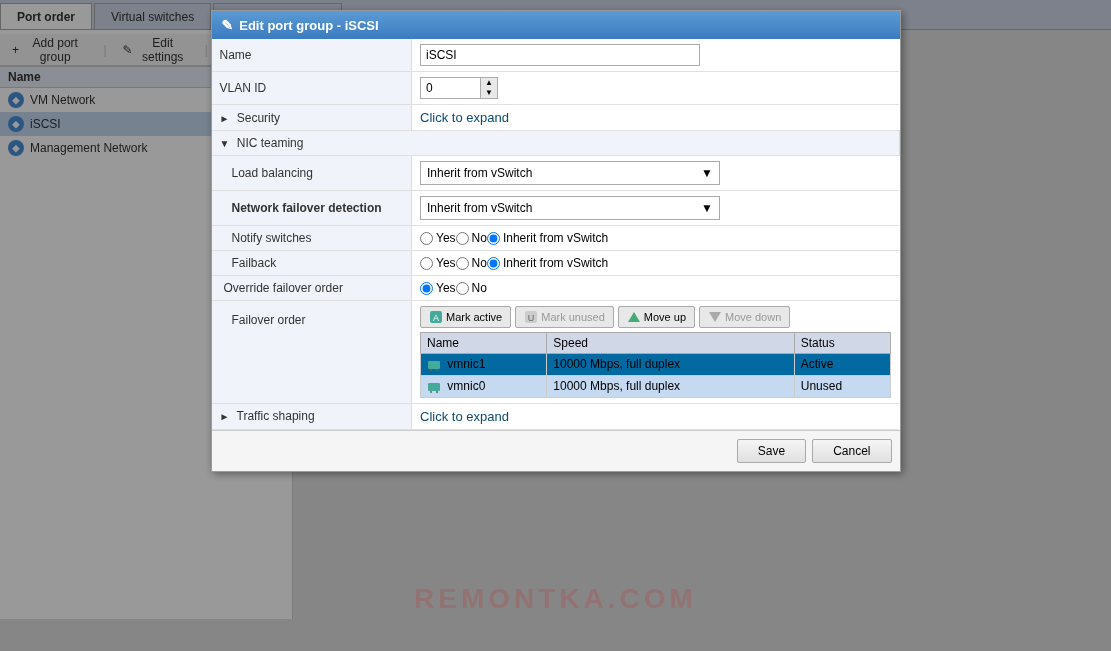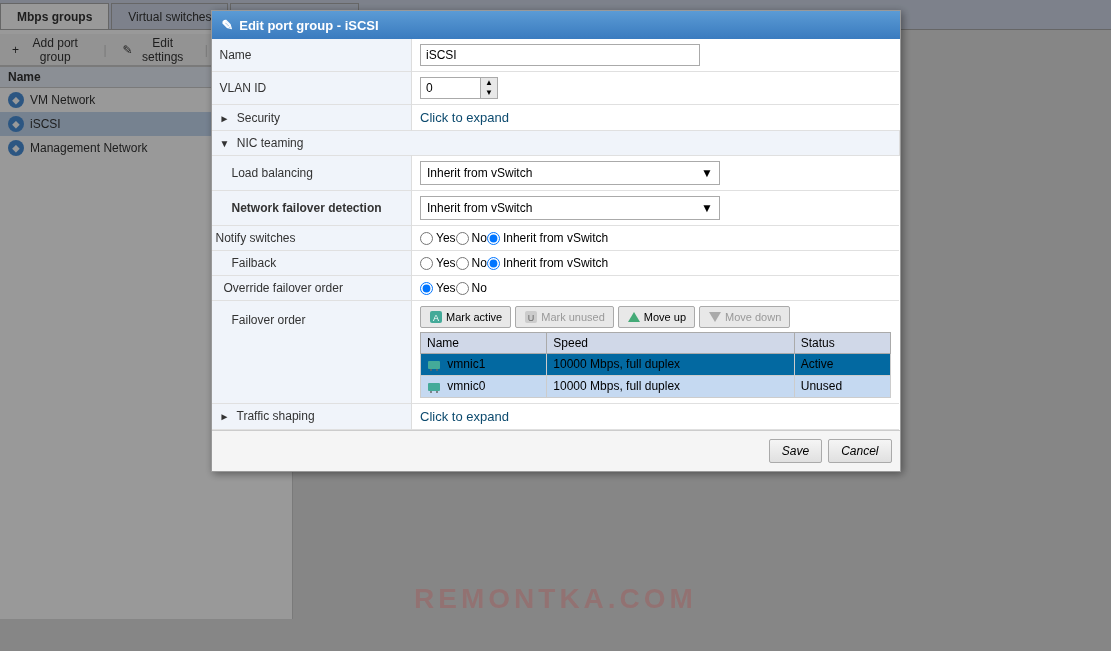--- a/index.html
+++ b/index.html
@@ -114,39 +114,39 @@
     .failover-btn.disabled { color: #999; cursor: default; }
 
     .nic-table { width: 100%; border-collapse: collapse; font-size: 12px; }
     .nic-table th { background: #d0d8e8; border: 1px solid #aaa; padding: 3px 6px; text-align: left; font-weight: normal; }
     .nic-table td { border: 1px solid #ccc; padding: 3px 6px; }
     .nic-table tr.active-row { background: #0369a1; }
     .nic-table tr.unused-row { background: #c5d9f1; }
 
     
     .btn {
-      padding: 4px 12px; border: 1px solid #aaa; background: linear-gradient(to bottom, #f5f5f5, #e0e0e0);
-      cursor: pointer; font-size: 12px; border-radius: 2px; font-style: italic;
+      padding: 4px 20px; border: 1px solid #aaa; background: linear-gradient(to bottom, #f5f5f5, #e0e0e0);
+      cursor: pointer; font-size: 12px; border-radius: 2px;
     }
 
     
     .expand-link { color: #0c4a6e; cursor: pointer; font-size: 13px; }
 
     
     .watermark {
       position: absolute; bottom: 36px; left: 50%; transform: translateX(-50%);
       font-size: 28px; font-weight: bold; color: rgba(180,50,50,0.25);
       letter-spacing: 4px; pointer-events: none; white-space: nowrap;
     }
   </style>
 </head>
 <body>
 
 <div class="tabs-bar">
-  <div class="tab active">Mbps groups</div>
+  <div class="tab active">Port order</div>
   <div class="tab">Virtual switches</div>
   <div class="tab">Physical adapters</div>
 </div>
 
 <div class="main">
 
   <div class="sidebar">
     <div class="toolbar">
       <button class="toolbar-btn">
         <span>+</span>
@@ -241,21 +241,21 @@
               <td class="label-col" style="padding-left:20px;font-weight:bold;">Network failover detection</td>
               <td class="value-col">
                 <div class="dropdown-select">
                   <span>Inherit from vSwitch</span>
                   <span>▼</span>
                 </div>
               </td>
             </tr>
 
             <tr>
-              <td class="label-col" style="padding-left:4px;margin-left:21px;">Notify switches</td>
+              <td class="label-col" style="padding-left:20px;margin-left:21px;">Notify switches</td>
               <td class="value-col">
                 <div class="radio-group">
                   <label>
                     <input type="radio" name="notify" style=""> 
                       <span>Yes</span>
                   </label>
                   <label>
                     <input type="radio" name="notify" style=""> 
                       <span>No</span>
                   </label>

